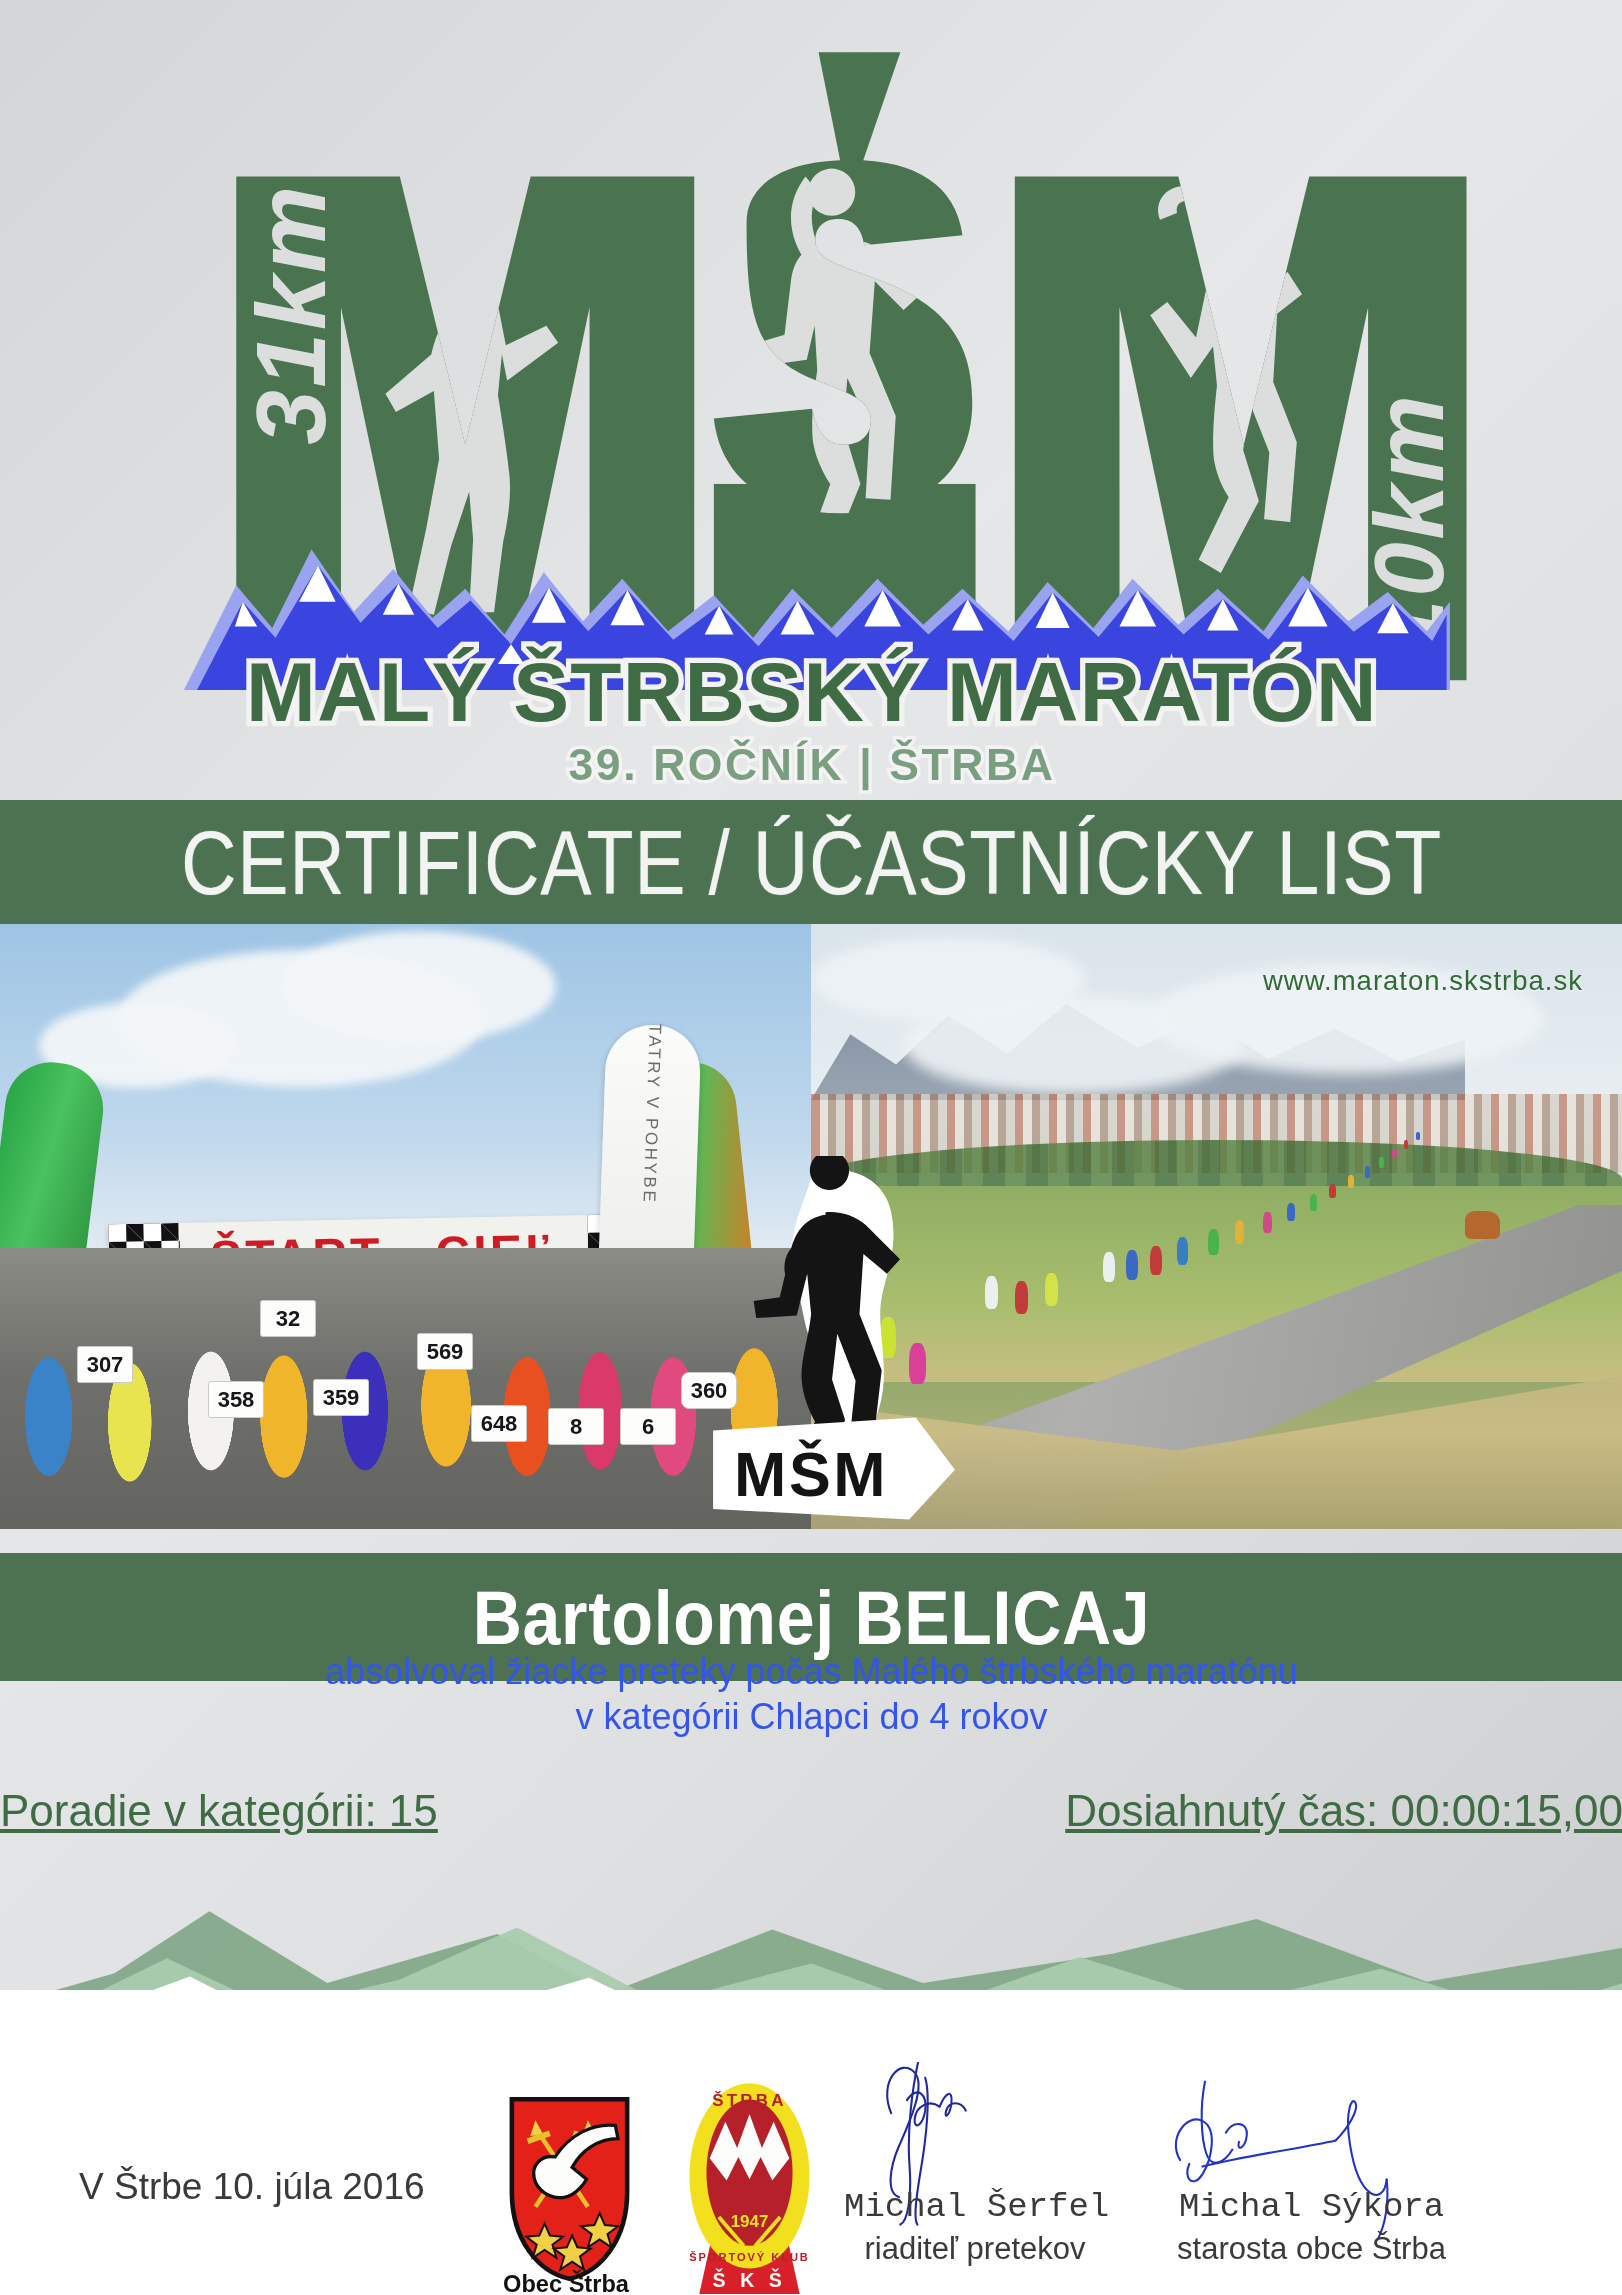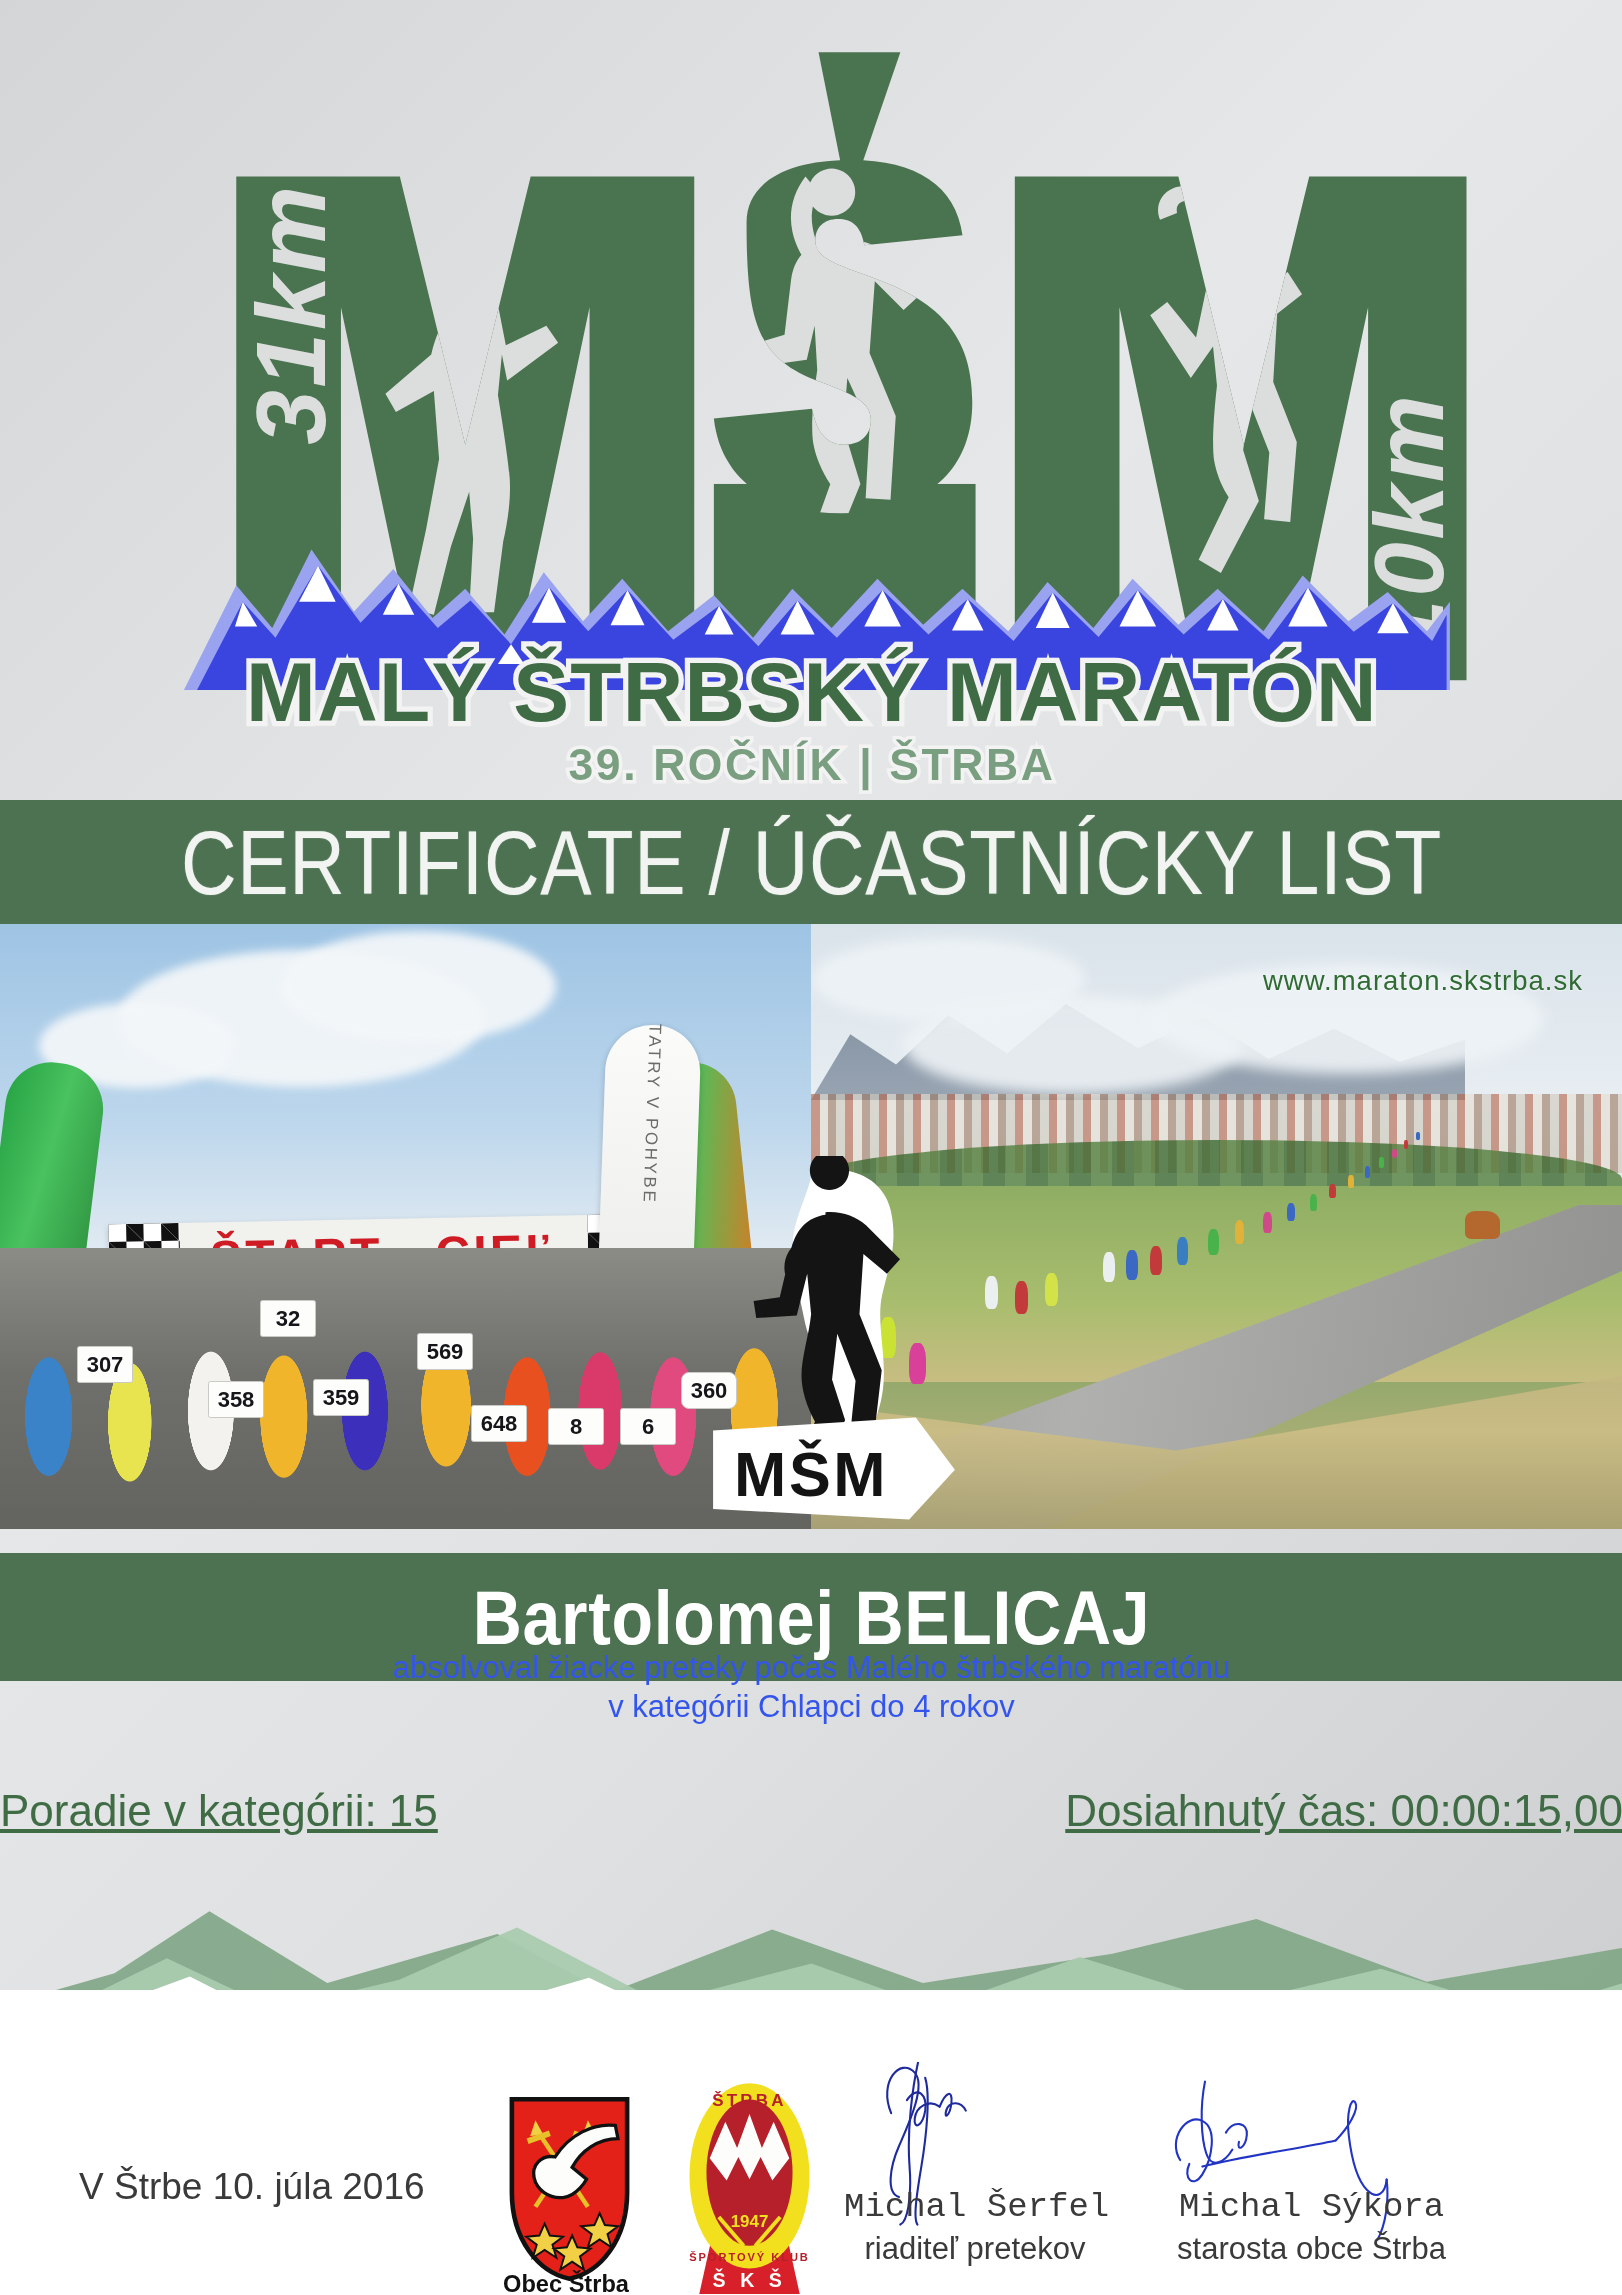--- a/index.html
+++ b/index.html
@@ -166,21 +166,21 @@
     background:#4d7252; display:flex; align-items:center; justify-content:center;margin-top:24px;
   }
   .name-bar .txt {
     color:#ffffff; font-size:68px; font-weight:700; letter-spacing:0.7px;
     transform:scaleY(1.12); white-space:nowrap;
   }
 
   
   .desc {
     position:absolute; left:0; top:1649px; width:1623px; text-align:center;
-    color:#3355ee; font-size:31px; line-height:1.25; font-weight:400;
+    color:#3355ee; font-size:36px; line-height:1.25; font-weight:400;
   }
   .results {
     position:absolute; left:0; top:1786px; width:1623px;
     display:flex; justify-content:space-between; gap:92px;
     color:#3f6b45; font-size:44px; font-weight:400;text-decoration:underline;
   }
 
   
   .footer-zone { position:absolute; left:0; top:1885px; width:1623px; height:411px; }
   .mtn-decor { position:absolute; left:0; top:0; width:1623px; height:170px; }

